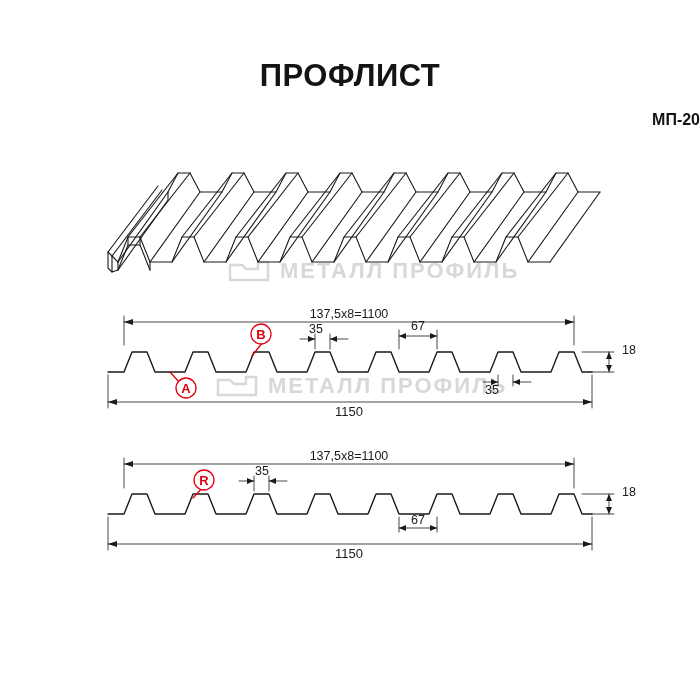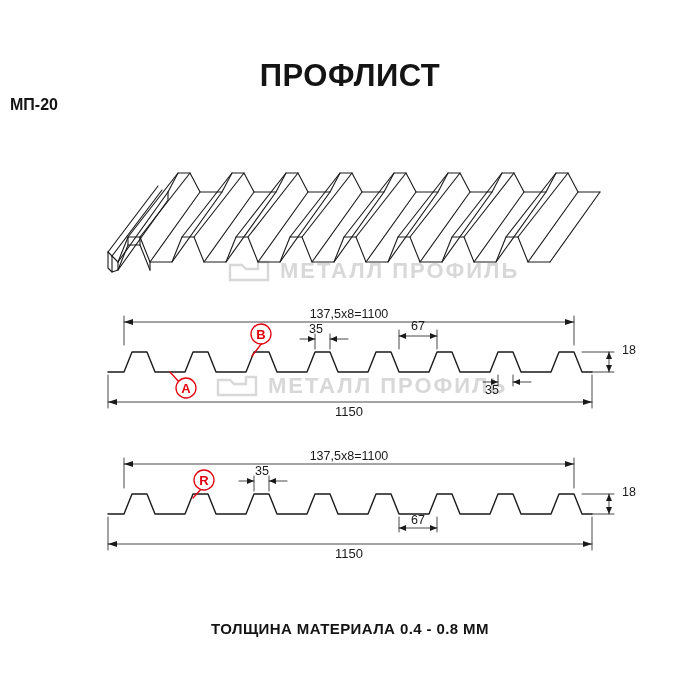--- a/index.html
+++ b/index.html
@@ -23,22 +23,22 @@
     top: 58px;
     text-align: center;
     font-size: 31px;
     font-weight: bold;
     letter-spacing: 0.5px;
     color: #141414;
   }
   .subtitle {
     position: absolute;
     left: 0; right: 0;
-    top: 96px;
-    text-align: left;
+    top: 111px;
+    text-align: right;
     font-size: 16px;
     font-weight: bold;
     color: #141414;
     padding-left: 10px;
   }
   .footer {
     position: absolute;
     left: 0; right: 0;
     top: 620px;
     text-align: center;
@@ -288,15 +288,14 @@
       <text x="349" y="460" font-size="12.5" text-anchor="middle">137,5х8=1100</text>
       <text x="349" y="558" font-size="13" text-anchor="middle">1150</text>
       <text x="622" y="496" font-size="12.5" text-anchor="start">18</text>
       <text x="262" y="475" font-size="12.5" text-anchor="middle">35</text>
       <text x="418" y="524" font-size="12.5" text-anchor="middle">67</text>
 
       <text x="204" y="485" font-size="13" text-anchor="middle" fill="#e2000f" font-weight="bold">R</text>
     </g>
   </svg>
 
-  <div class="footer">ТОЛЩИНА МАТЕРИАЛА 0.4 - 0.8 ММ</div>
 
 </div>
 
 </body></html>

